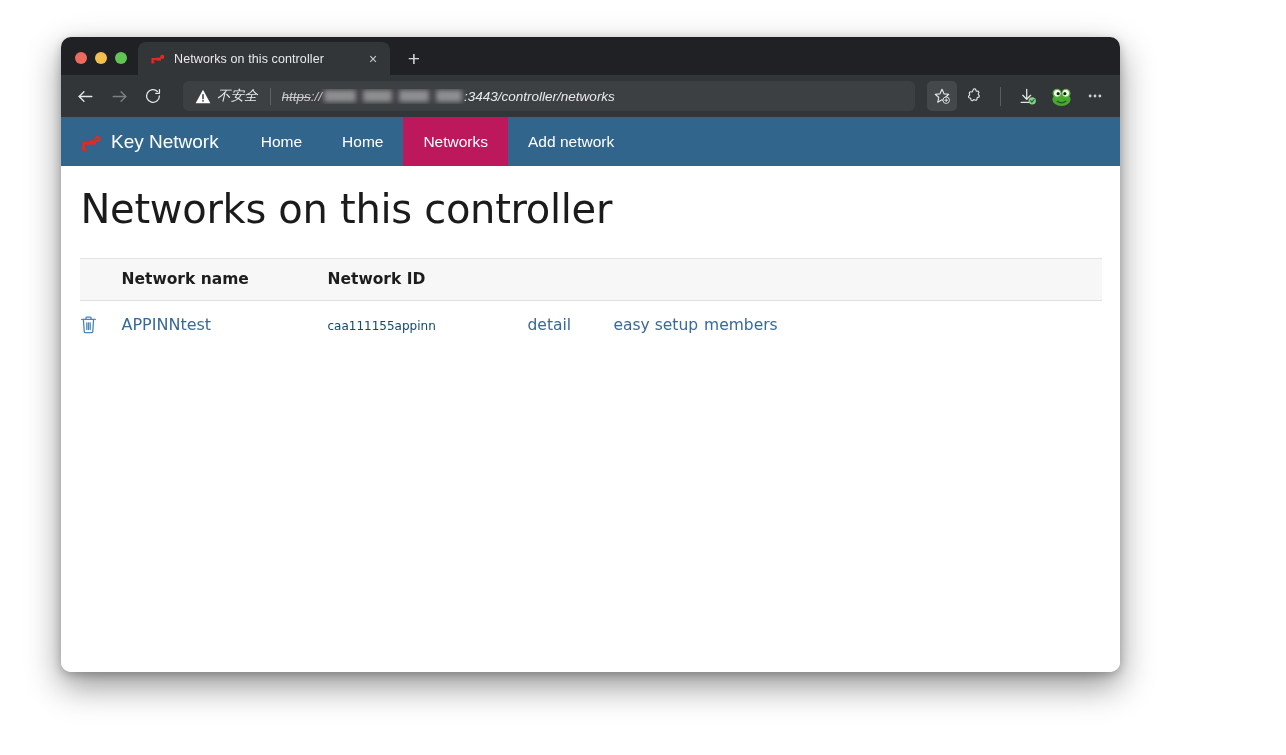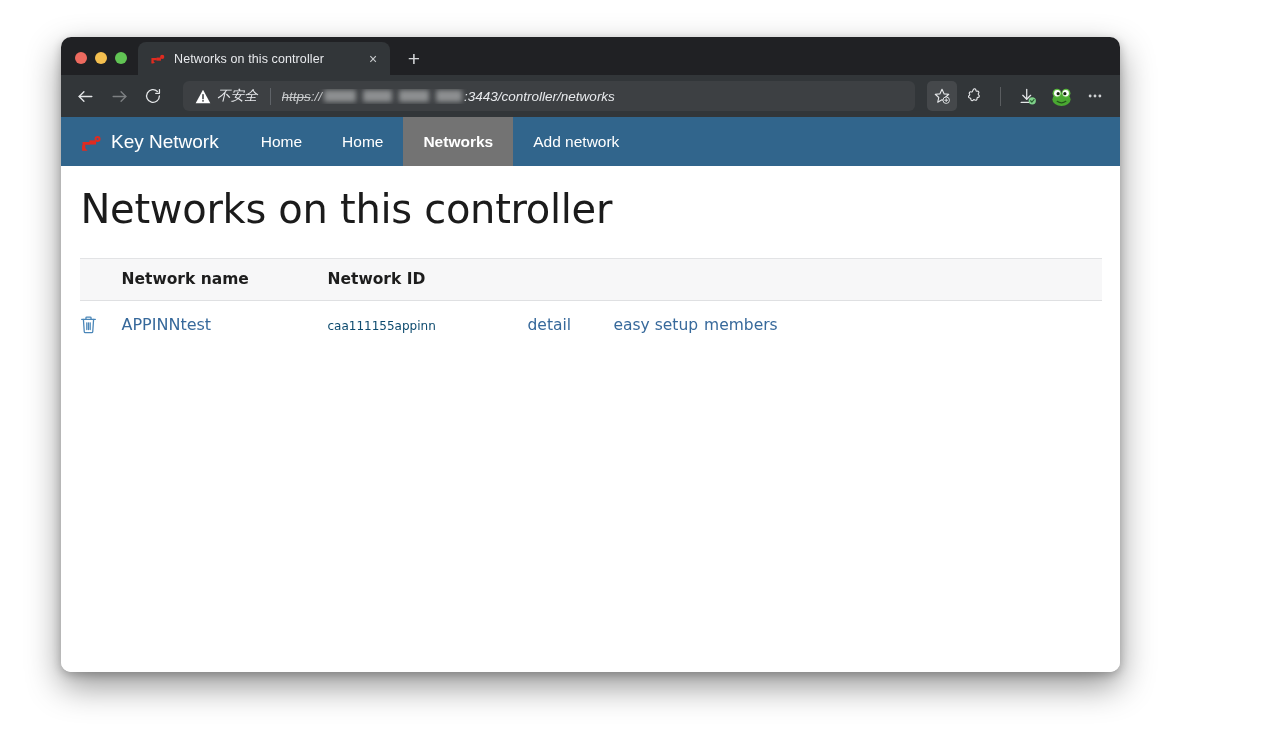--- a/index.html
+++ b/index.html
@@ -198,21 +198,21 @@
   }
   .brand-logo { width: 22px; height: 20px; flex: 0 0 22px; }
   .navitem {
     display: flex;
     align-items: center;
     padding: 0 20px;
     font-size: 15.5px;
     color: #ffffff;
     white-space: nowrap;
   }
-  .navitem.active { background: #737373; font-weight: 700; }
+  .navitem.active { background: #be185d; font-weight: 400; }
   .nav-spacer { flex: 1; }
   .logout {
     display: flex;
     align-items: center;
     gap: 7px;
     padding: 0 23px 0 18px;
     font-size: 15.5px;
     white-space: nowrap;
   }
   .logout-icon { width: 17px; height: 17px; flex: 0 0 17px; }

